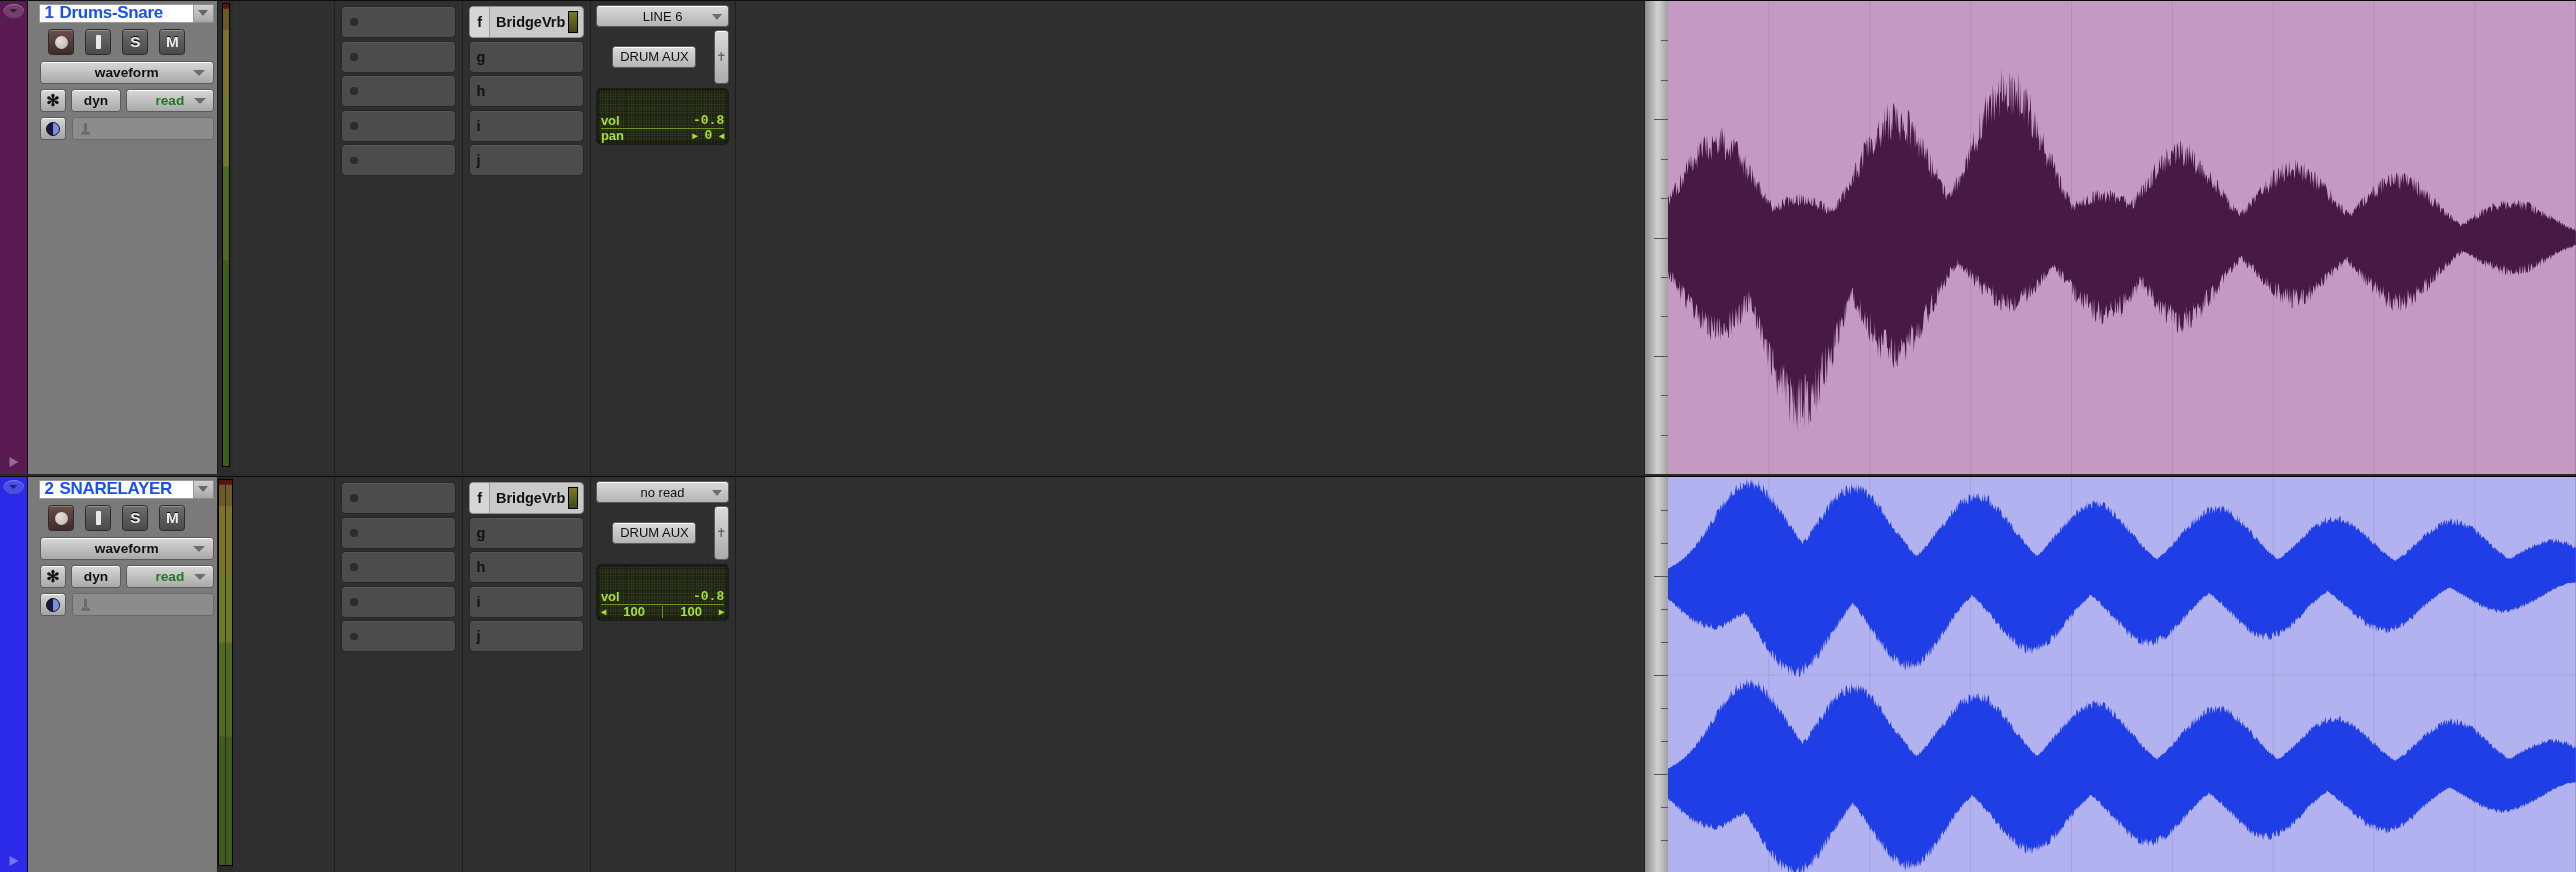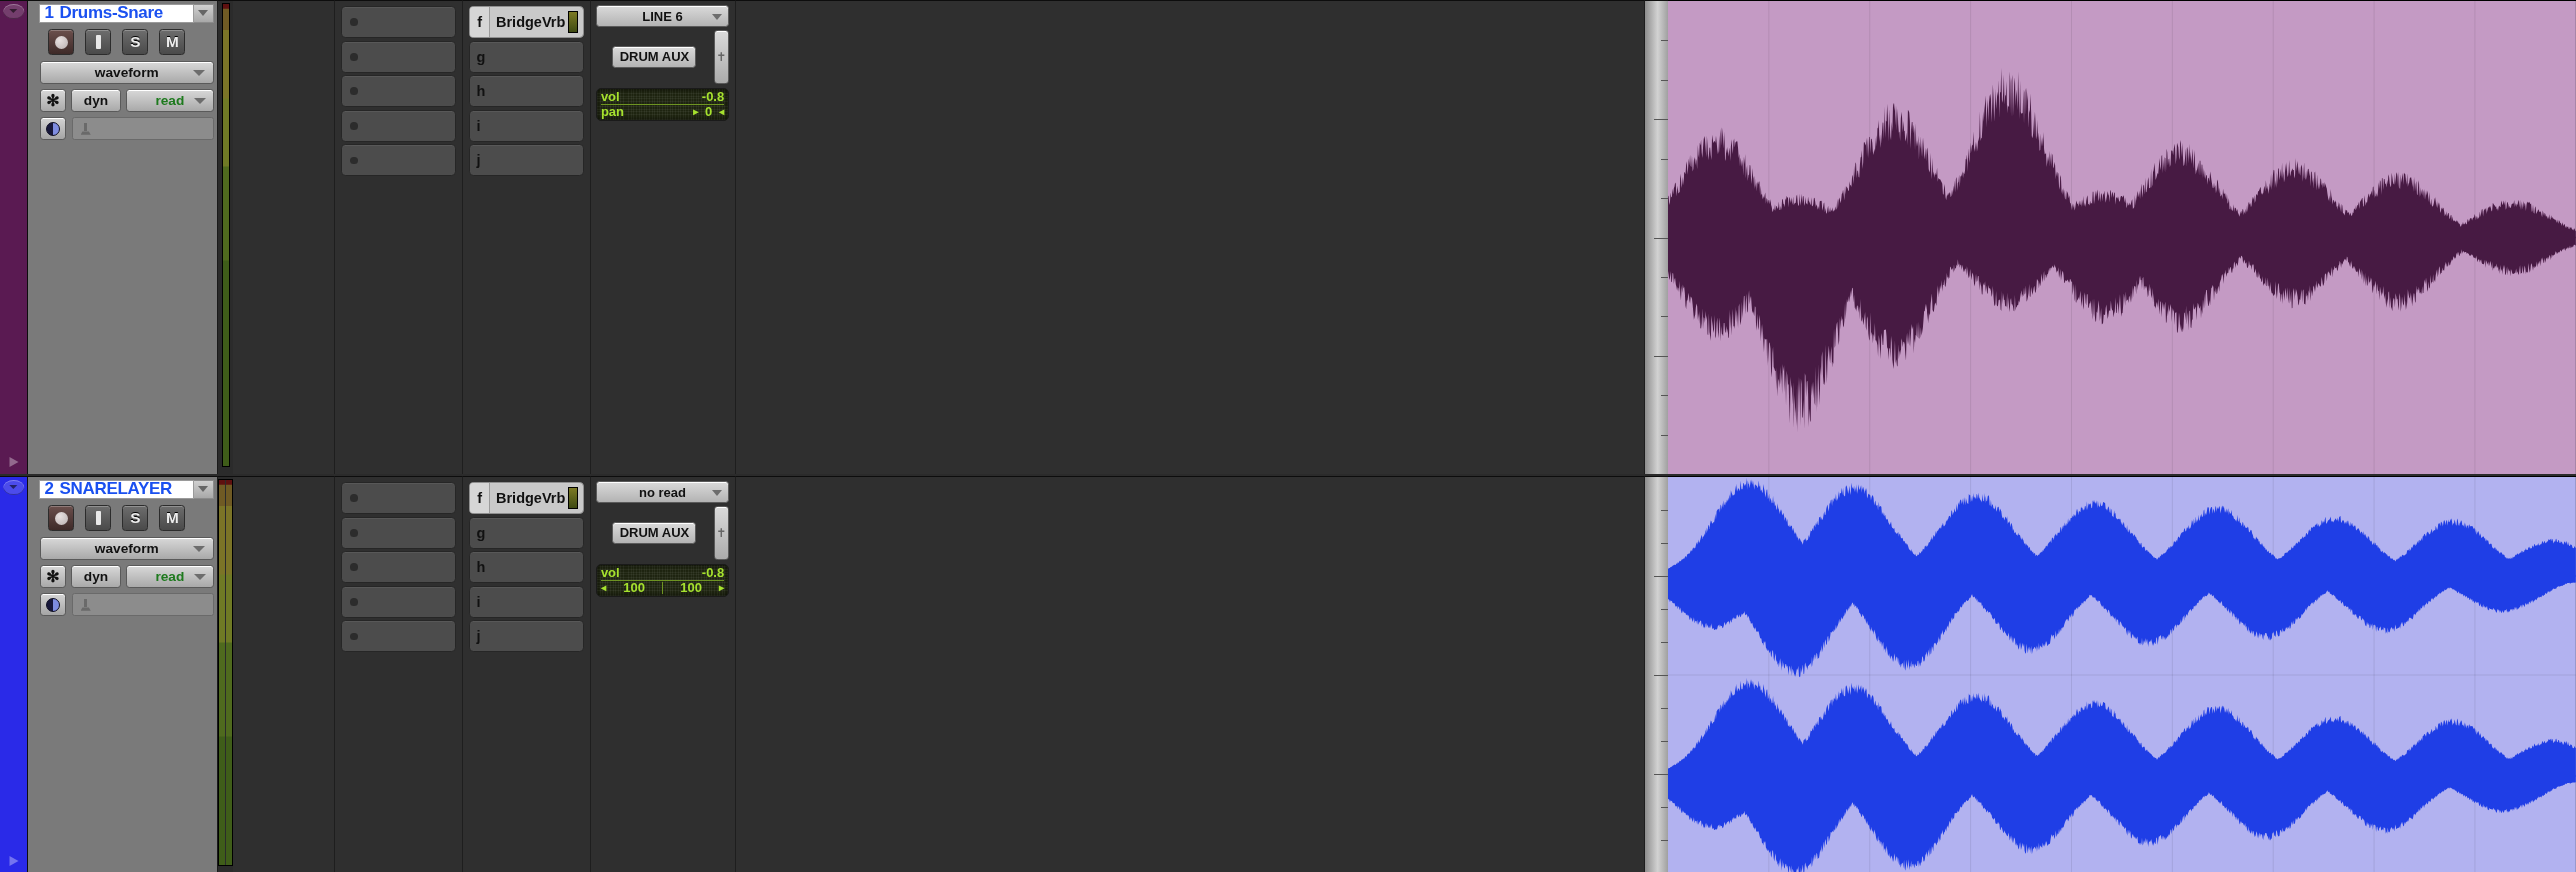--- a/index.html
+++ b/index.html
@@ -188,21 +188,21 @@
     display:flex;align-items:center; }
   .snd.active .lvl{ width:10.2px;height:21.4px;margin-right:5.1px;border:0.9px solid #000;
     background:linear-gradient(to bottom,#7c7a24,#3e4a12); }
 
   .iobtn{
     height:22px; margin-bottom:2.6px; border-radius:3.4px; border:0.9px solid #5a5a5a;
     background:linear-gradient(#dadada,#abababab);
     background-color:#c4c4c4;
     box-shadow:inset 0 0.9px 0 #fff;
     display:flex;align-items:center;justify-content:center;position:relative;
-    font-weight:bold;font-size:13px;color:#111;
+    font-weight:normal;font-size:13px;color:#111;
   }
   .iobtn .car{ position:absolute;right:6px;top:50%;margin-top:-2.6px;
     width:0;height:0;border-left:5.1px solid transparent;
     border-right:5.1px solid transparent;border-top:6px solid #6d6d6d; }
   .iorow{ display:flex; gap:1.7px; margin-bottom:2.6px; }
   .iorow .iobtn{ flex:1; margin:16px; }
   .iostub{ width:14.5px;border-radius:3.4px;border:0.9px solid #5a5a5a;
     background:linear-gradient(#dadada,#ababab);box-shadow:inset 0 0.9px 0 #fff;
     display:flex;align-items:center;justify-content:center;color:#666;font-size:12px;}
 
@@ -210,24 +210,24 @@
     margin-top:4.3px; border-radius:5.1px; border:1.7px solid #1a1a1a;
     background:
       repeating-linear-gradient(0deg,rgba(255,255,255,.05) 0 0.9px,transparent 0.9px 2.6px),
       repeating-linear-gradient(90deg,rgba(255,255,255,.05) 0 0.9px,transparent 0.9px 2.6px),
       #1e2410;
     box-shadow:inset 0 0 5.1px rgba(0,0,0,.7);
     padding:0.9px 3.4px;
   }
   .lcd .ln{ display:flex; align-items:center; height:14.5px;
     color:#a6e22e; font-weight:bold; font-size:13px; }
-  .lcd .ln.top{ border-bottom:0.9px solid #6e9422; }
+  .lcd .ln.top{ border-bottom:0.9px solid #6e9422;margin-top:24px; }
   .lcd .lbl{ flex:0 0 auto; }
   .lcd .sp{ flex:1; }
-  .lcd .val{ flex:0 0 auto; }
+  .lcd .val{ flex:0 0 auto;font-family:Liberation Mono, monospace; }
   .lcd .tri{ font-size:10.2px; }
   .lcd .center{ flex:1; text-align:center; }
   .lcd .vsep{ width:0.9px; height:12px; background:#6e9422; }
 
   
   .ruler{
     position:relative; width:23px; flex:0 0 23px;
     border-top:0.9px solid #0d0d0d;
     background:linear-gradient(to right,#8d8d8d,#d2d2d2 55%,#a0a0a0);
   }

